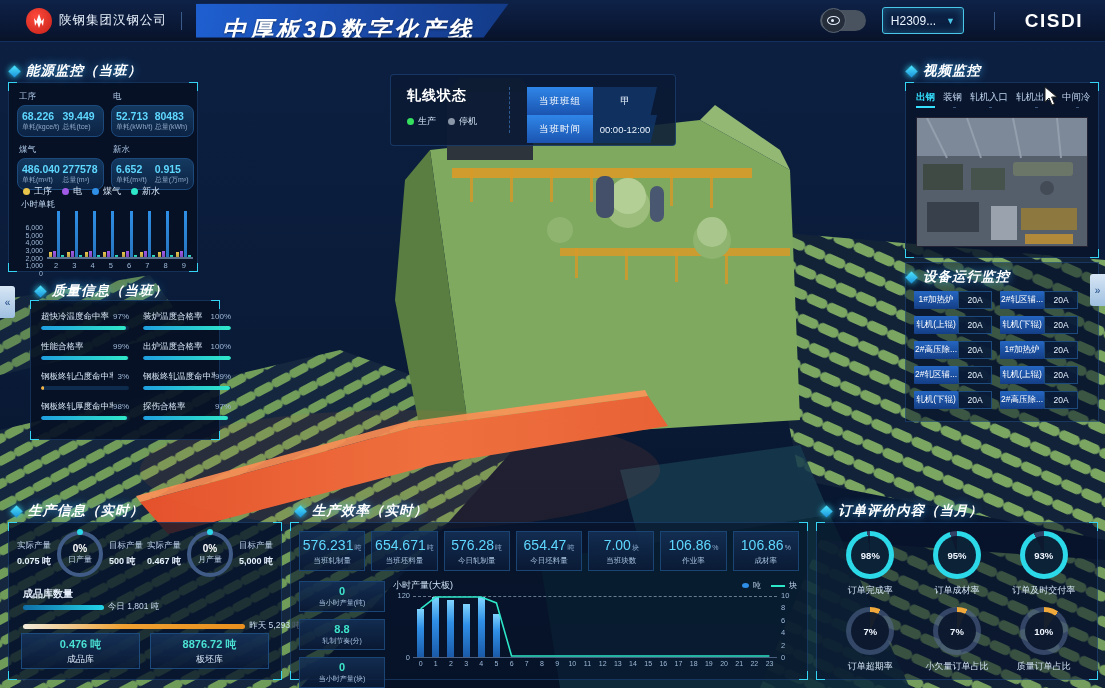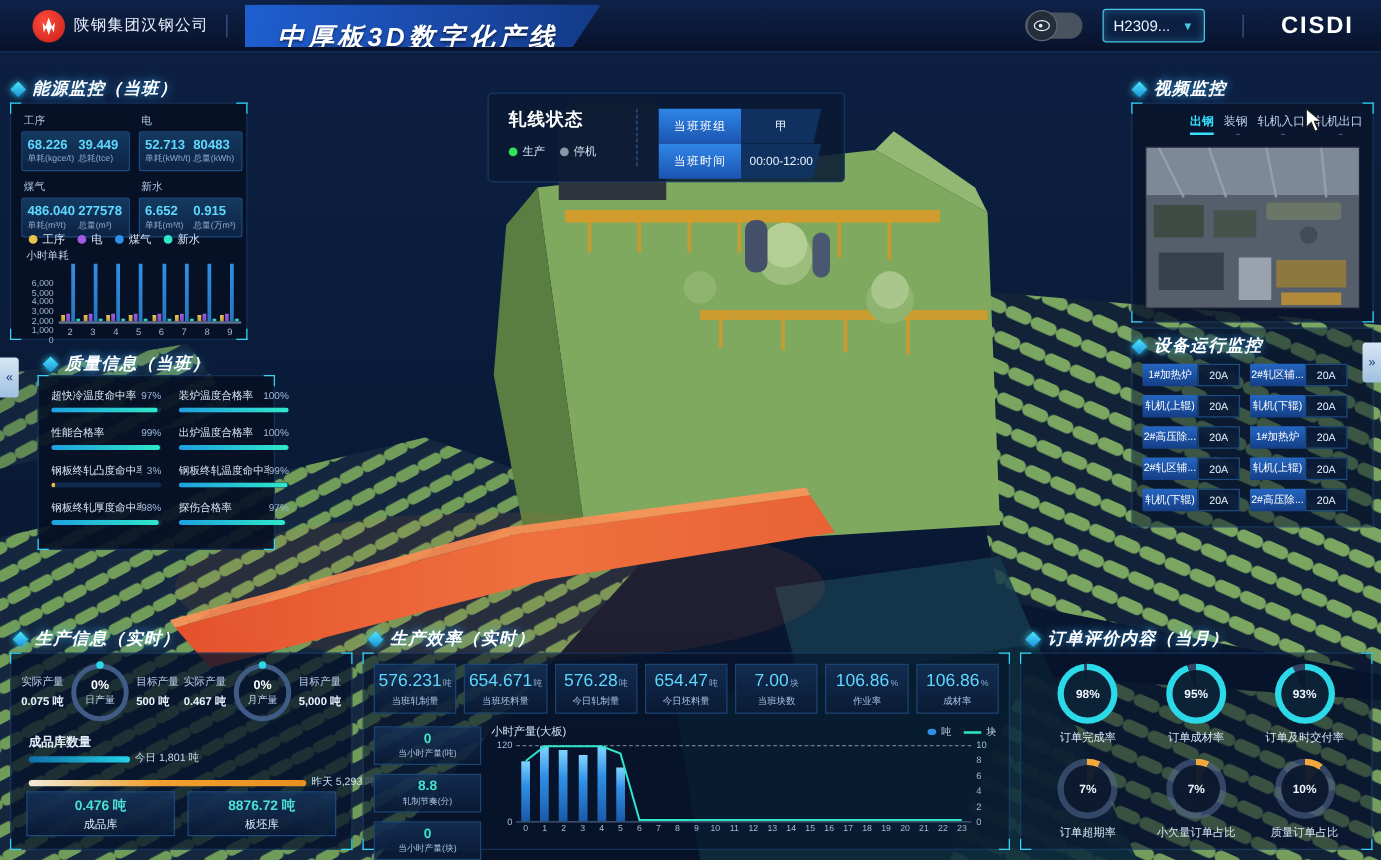--- a/index.html
+++ b/index.html
@@ -10,21 +10,21 @@
     background:linear-gradient(180deg,#0e2248 0%,#0a1734 70%,#081228 100%);
     display:flex;align-items:center;border-bottom:1px solid #12305e;}
   .logo-wrap{display:flex;align-items:center;gap:7px;margin-left:26px;}
   .logo-badge{width:26px;height:26px;border-radius:50%;background:radial-gradient(circle at 40% 35%,#ff4a3c,#c41f18);
     display:flex;align-items:center;justify-content:center;color:#fff;font-size:13px;font-weight:bold;}
   .company{color:#e8f1fc;font-size:12.5px;letter-spacing:1px;}
   .hdr-div{width:1px;height:18px;background:#3a5a8a;margin:0 14px;}
   .title-plate{position:relative;height:34px;padding:0 34px 0 26px;display:flex;align-items:center;
     background:linear-gradient(100deg,#1e5fd0 0%,#1b49a8 55%,#123a86 100%);
     clip-path:polygon(0 0,100% 0,92% 100%,0 100%);box-shadow:0 0 14px rgba(40,120,255,.45);}
-  .title-plate span{color:#fff;font-size:21px;font-weight:bold;font-style:italic;letter-spacing:3px;
+  .title-plate span{color:#fff;font-size:24px;font-weight:bold;font-style:italic;letter-spacing:3px;
     text-shadow:0 1px 2px rgba(0,0,0,.5);margin-top:19px;}
   .hdr-right{margin-left:auto;display:flex;align-items:center;gap:16px;margin-right:22px;}
   .toggle{width:46px;height:21px;border-radius:11px;background:#49525f;position:relative;cursor:pointer;}
   .toggle .knob{position:absolute;left:1px;top:-2px;width:25px;height:25px;border-radius:50%;
     background:#262d3a;border:1px solid #5a6574;display:flex;align-items:center;justify-content:center;}
   .eye{width:13px;height:9px;border:1.4px solid #e6eefb;border-radius:50%;position:relative;}
   .eye::after{content:'';position:absolute;left:3.2px;top:1.8px;width:3.4px;height:3.4px;border-radius:50%;background:#e6eefb;}
   .dropdown{min-width:82px;height:27px;border:1px solid #49c7e8;border-radius:3px;background:rgba(12,36,70,.65);
     display:flex;align-items:center;justify-content:space-between;padding:0 8px;cursor:pointer;
     box-shadow:0 0 8px rgba(60,190,235,.35) inset;}
@@ -40,21 +40,21 @@
   .c-bl{left:-1px;bottom:-1px;border-right:none;border-top:none;}
   .c-br{right:-1px;bottom:-1px;border-left:none;border-top:none;}
   .ptitle{position:absolute;display:flex;align-items:center;gap:7px;z-index:25;}
   .diamond{width:9px;height:9px;background:linear-gradient(135deg,#4de8ff,#1a8fd8);transform:rotate(45deg);
     box-shadow:0 0 6px #2ed4f0;}
   .ptitle span{color:#fff;font-size:13.5px;font-weight:bold;font-style:italic;letter-spacing:1px;
     text-shadow:0 0 8px rgba(60,180,255,.8);white-space:nowrap;}
   
   .egrid{position:absolute;left:8px;top:8px;right:8px;display:grid;grid-template-columns:1fr 1fr;gap:7px;}
   .ecard .ename{color:#aac4e2;font-size:8.5px;margin:0 0 2px 2px;}
-  .ebox{background:linear-gradient(180deg,#14395f,#0c2344);border:1px solid #1c4a7d;border-radius:2px;
+  .ebox{background:linear-gradient(180deg,#14395f,#0c2344);border:1px solid #1c4a7d;border-radius:8px;
     display:flex;padding:4px 4px;gap:4px;}
   .ecol{flex:1;min-width:0;}
   .ecol .v{color:#5fd8ff;font-size:10.5px;font-weight:bold;white-space:nowrap;}
   .ecol .u{color:#8fa9c9;font-size:7px;white-space:nowrap;}
   .legend-row{position:absolute;left:14px;display:flex;gap:10px;}
   .litem{display:flex;align-items:center;gap:4px;color:#d7e6f7;font-size:9px;}
   .ldot{width:7px;height:7px;border-radius:50%;}
   .chart-cap{position:absolute;color:#bcd2ea;font-size:8.5px;}
   
   .qgrid{position:absolute;left:10px;top:28px;right:8px;display:grid;grid-template-columns:1fr 1fr;column-gap:14px;row-gap:11px;}
@@ -550,21 +550,21 @@
 
   <div class="ptitle" style="left:907px;top:62px;">
     <i class="diamond"></i>
     <span>视频监控</span>
   </div>
   <div class="panel" style="left:905px;top:82px;width:194px;height:176px;background:rgba(8,20,42,.85);">
     <i class="corner c-tl"></i>
       <i class="corner c-tr"></i>
       <i class="corner c-bl"></i>
       <i class="corner c-br"></i>
-    <div class="vtabs" style="top:8px;margin-left:36px;">
+    <div class="vtabs" style="top:8px;">
 
         <div class="vtab active">
           <span>出钢</span>
         </div>
 
         <div class="vtab">
           <span>装钢</span>
         </div>
 
         <div class="vtab">

